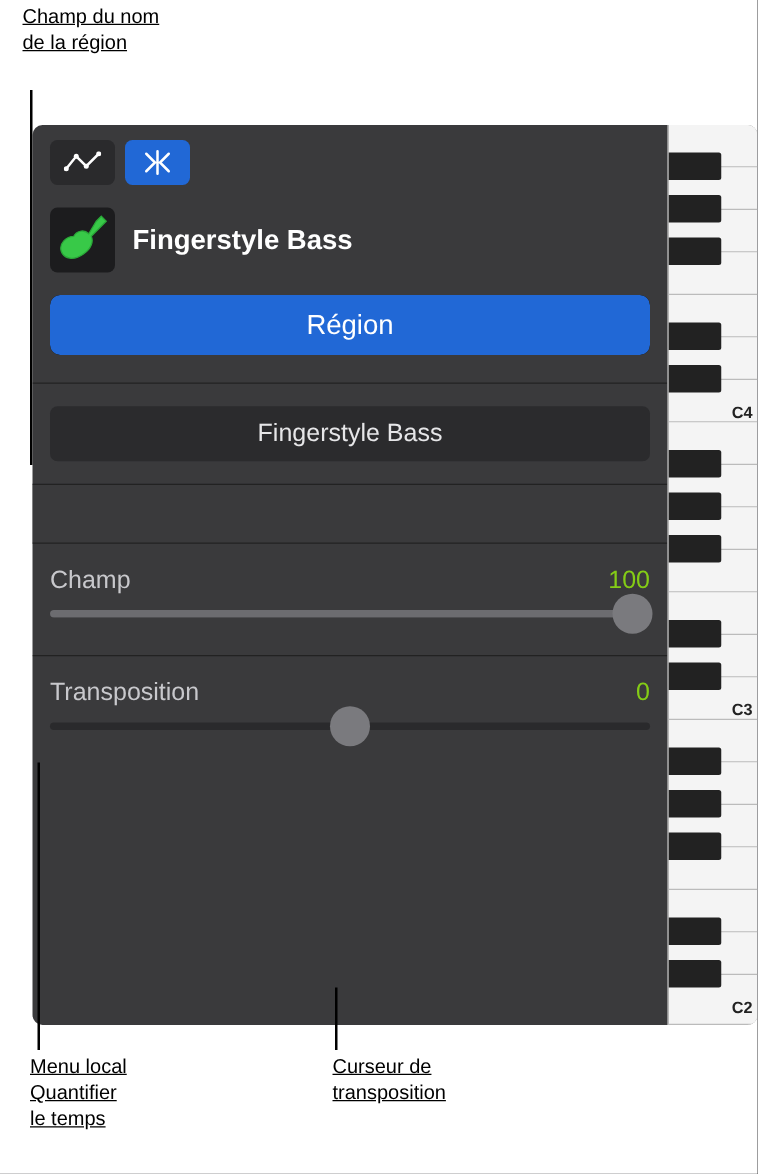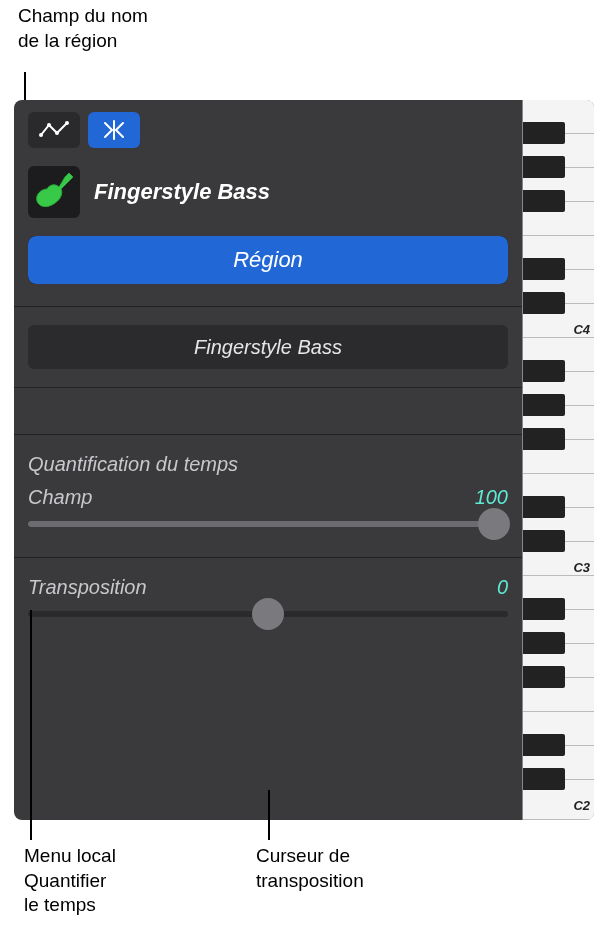--- a/index.html
+++ b/index.html
@@ -5,39 +5,39 @@
     * { box-sizing: border-box; margin: 0; padding: 0; }
     body {
       font-family: -apple-system, "Helvetica Neue", Arial, sans-serif;
       background: #fff;
       width: 606px;
       height: 939px;
       position: relative;
     }
     .callout {
       position: absolute;
-      font-size: 19px;
+      font-size: 16px;
       color: #000;
       line-height: 1.3;
+      text-decoration: underline;
     }
     .callout-line {
       position: absolute;
       background: #000;
     }
     .panel-container {
       position: absolute;
-      left: 14px;
+      left: 26px;
       top: 100px;
       width: 580px;
       height: 720px;
       background: #3a3a3c;
       border-radius: 8px;
       overflow: hidden;
       display: flex;
-      font-style: italic;
     }
     .panel-left {
       flex: 1;
       display: flex;
       flex-direction: column;
     }
     .toolbar {
       display: flex;
       gap: 8px;
       padding: 12px 14px 10px 14px;
@@ -149,21 +149,21 @@
       font-size: 12px;
       line-height: 8px;
     }
     .row-inline {
       display: flex;
       justify-content: space-between;
       color: #c8c8cc;
       font-size: 20px;
       margin-bottom: 12px;
     }
-    .row-inline .value { color: #5eead4; }
+    .row-inline .value { color: #84cc16; }
     .slider-track {
       position: relative;
       height: 6px;
       background: #2a2a2c;
       border-radius: 3px;
       margin-bottom: 22px;
     }
     .slider-fill {
       position: absolute;
       left: 0;
@@ -251,21 +251,20 @@
       <div class="seg-btn active">Région</div>
     </div>
 
     <div class="divider-h"></div>
 
     <div class="name-field">Fingerstyle Bass</div>
 
     <div class="section-gap"></div>
 
     <div class="section">
-      <div class="param-label">Quantification du temps</div>
 
       <div class="row-inline">
         <span>Champ</span>
         <span class="value">100</span>
       </div>
       <div class="slider-track">
         <div class="slider-fill" style="width:100%;"></div>
         <div class="slider-thumb" style="left:97%;"></div>
       </div>
     </div>
@@ -331,14 +330,14 @@
     <div class="key-label" style="top:698px;">C2</div>
   </div>
 </div>
 
 <div class="callout-line" style="left:30px; top:610px; width:2px; height:230px;"></div>
 <div class="callout" style="left:24px; top:844px; white-space:pre-line;">Menu local
 Quantifier
 le temps</div>
 
 <div class="callout-line" style="left:268px; top:790px; width:2px; height:50px;"></div>
-<div class="callout" style="left:256px; top:844px; white-space:pre-line;">Curseur de
+<div class="callout" style="left:266px; top:844px; white-space:pre-line;">Curseur de
 transposition</div>
 
 </body></html>

